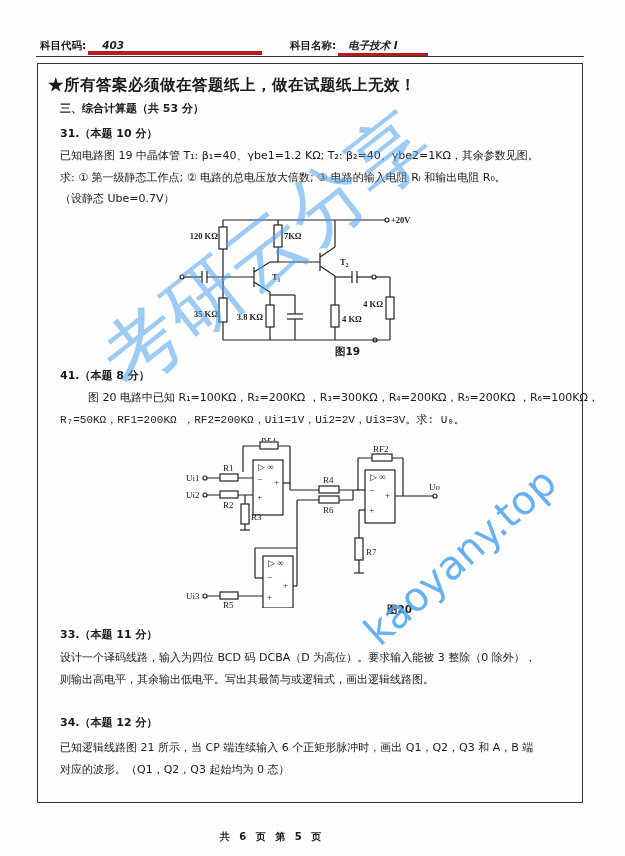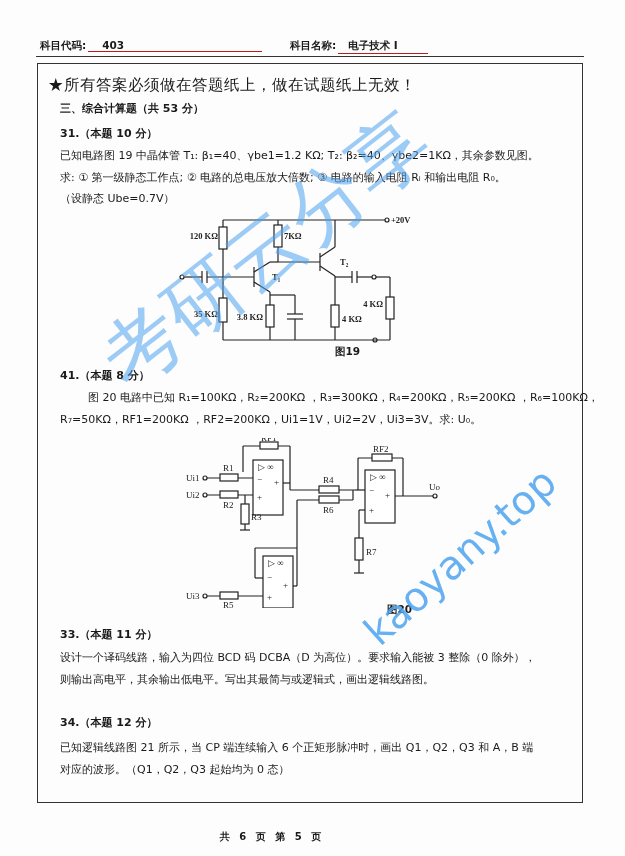--- a/index.html
+++ b/index.html
@@ -1,29 +1,29 @@
 <!DOCTYPE html>
 <html><head>
 <meta charset="utf-8">
 <style>
   html, body { margin:0; padding:0; }
   body {
     width:625px; height:856px; background:#fdfdfd; position:relative; overflow:hidden;
     font-family:"DejaVu Sans","Liberation Sans",sans-serif; color:#1a1a1a;
   }
   .hdr { position:absolute; top:39px; font-size:10.5px; font-weight:bold; }
-  .hdr .u { display:inline-block; border-bottom:1px solid #b91c1c; }
+  .hdr .u { display:inline-block; border-bottom:4px solid #b91c1c;font-style:italic; }
   #hdr-left { left:40px; }
   #hdr-left .u { width:160px; padding-left:14px; margin-left:2px; }
   #hdr-right { left:290px; }
   #hdr-right .u { width:80px; padding-left:10px; margin-left:2px; }
   .hline { position:absolute; left:36px; width:548px; height:0; border-top:1.5px solid #333; }
   .box { position:absolute; left:37px; top:63px; width:546px; height:740px;
          border:1.5px solid #333; box-sizing:border-box; }
-  .warn { position:absolute; left:48px; top:75px; font-size:15.5px; font-weight:normal;
+  .warn { position:absolute; left:48px; top:75px; font-size:15.5px; font-weight:bold;
           font-family:"DejaVu Serif","Liberation Serif",serif; letter-spacing:0.5px; }
   .t { position:absolute; left:60px; font-size:11px; white-space:nowrap; }
   .t.b { font-weight:bold; }
   .cap { position:absolute; font-size:10.5px; font-weight:bold;padding-left:40px; }
   .footer { position:absolute; top:830px; left:0; width:541px; text-align:center;
             font-size:10px; font-weight:bold; word-spacing:6px; }
   svg text { font-family:"Liberation Serif","DejaVu Serif",serif; }
   .wm { position:absolute; pointer-events:none; }
 </style>
 </head>
@@ -107,21 +107,21 @@
     <text x="213" y="102" text-anchor="end">4 KΩ</text>
     <text x="221" y="18">+20V</text>
     <text x="102" y="75">T₁</text>
     <text x="170" y="60">T₂</text>
   </g>
 </svg>
 <div class="cap" style="left:295px;top:345px;">图19</div>
 
 <div class="t b" style="top:368px;">41.（本题 8 分）</div>
 <div class="t" style="top:390px;margin-left:28px;">图 20 电路中已知 R₁=100KΩ，R₂=200KΩ ，R₃=300KΩ，R₄=200KΩ，R₅=200KΩ ，R₆=100KΩ，</div>
-<div class="t" style="top:412px;">R₇=50KΩ，RF1=200KΩ ，RF2=200KΩ，Ui1=1V，Ui2=2V，Ui3=3V。求: U₀。</div>
+<div class="t" style="top:412px;font-family:Liberation Mono, monospace;">R₇=50KΩ，RF1=200KΩ ，RF2=200KΩ，Ui1=1V，Ui2=2V，Ui3=3V。求: U₀。</div>
 
 <svg style="position:absolute;left:175px;top:438px;" width="270" height="170" viewBox="0 0 270 170" fill="none" stroke="#222" stroke-width="1.2">
 
   <rect x="78" y="22" width="30" height="55" fill="#fff"></rect>
 
   <line x1="68" y1="34" x2="68" y2="8"></line>
   <line x1="68" y1="8" x2="115" y2="8"></line>
   <rect x="85" y="4" width="18" height="7" fill="#fff"></rect>
   <line x1="115" y1="8" x2="115" y2="45"></line>
 

